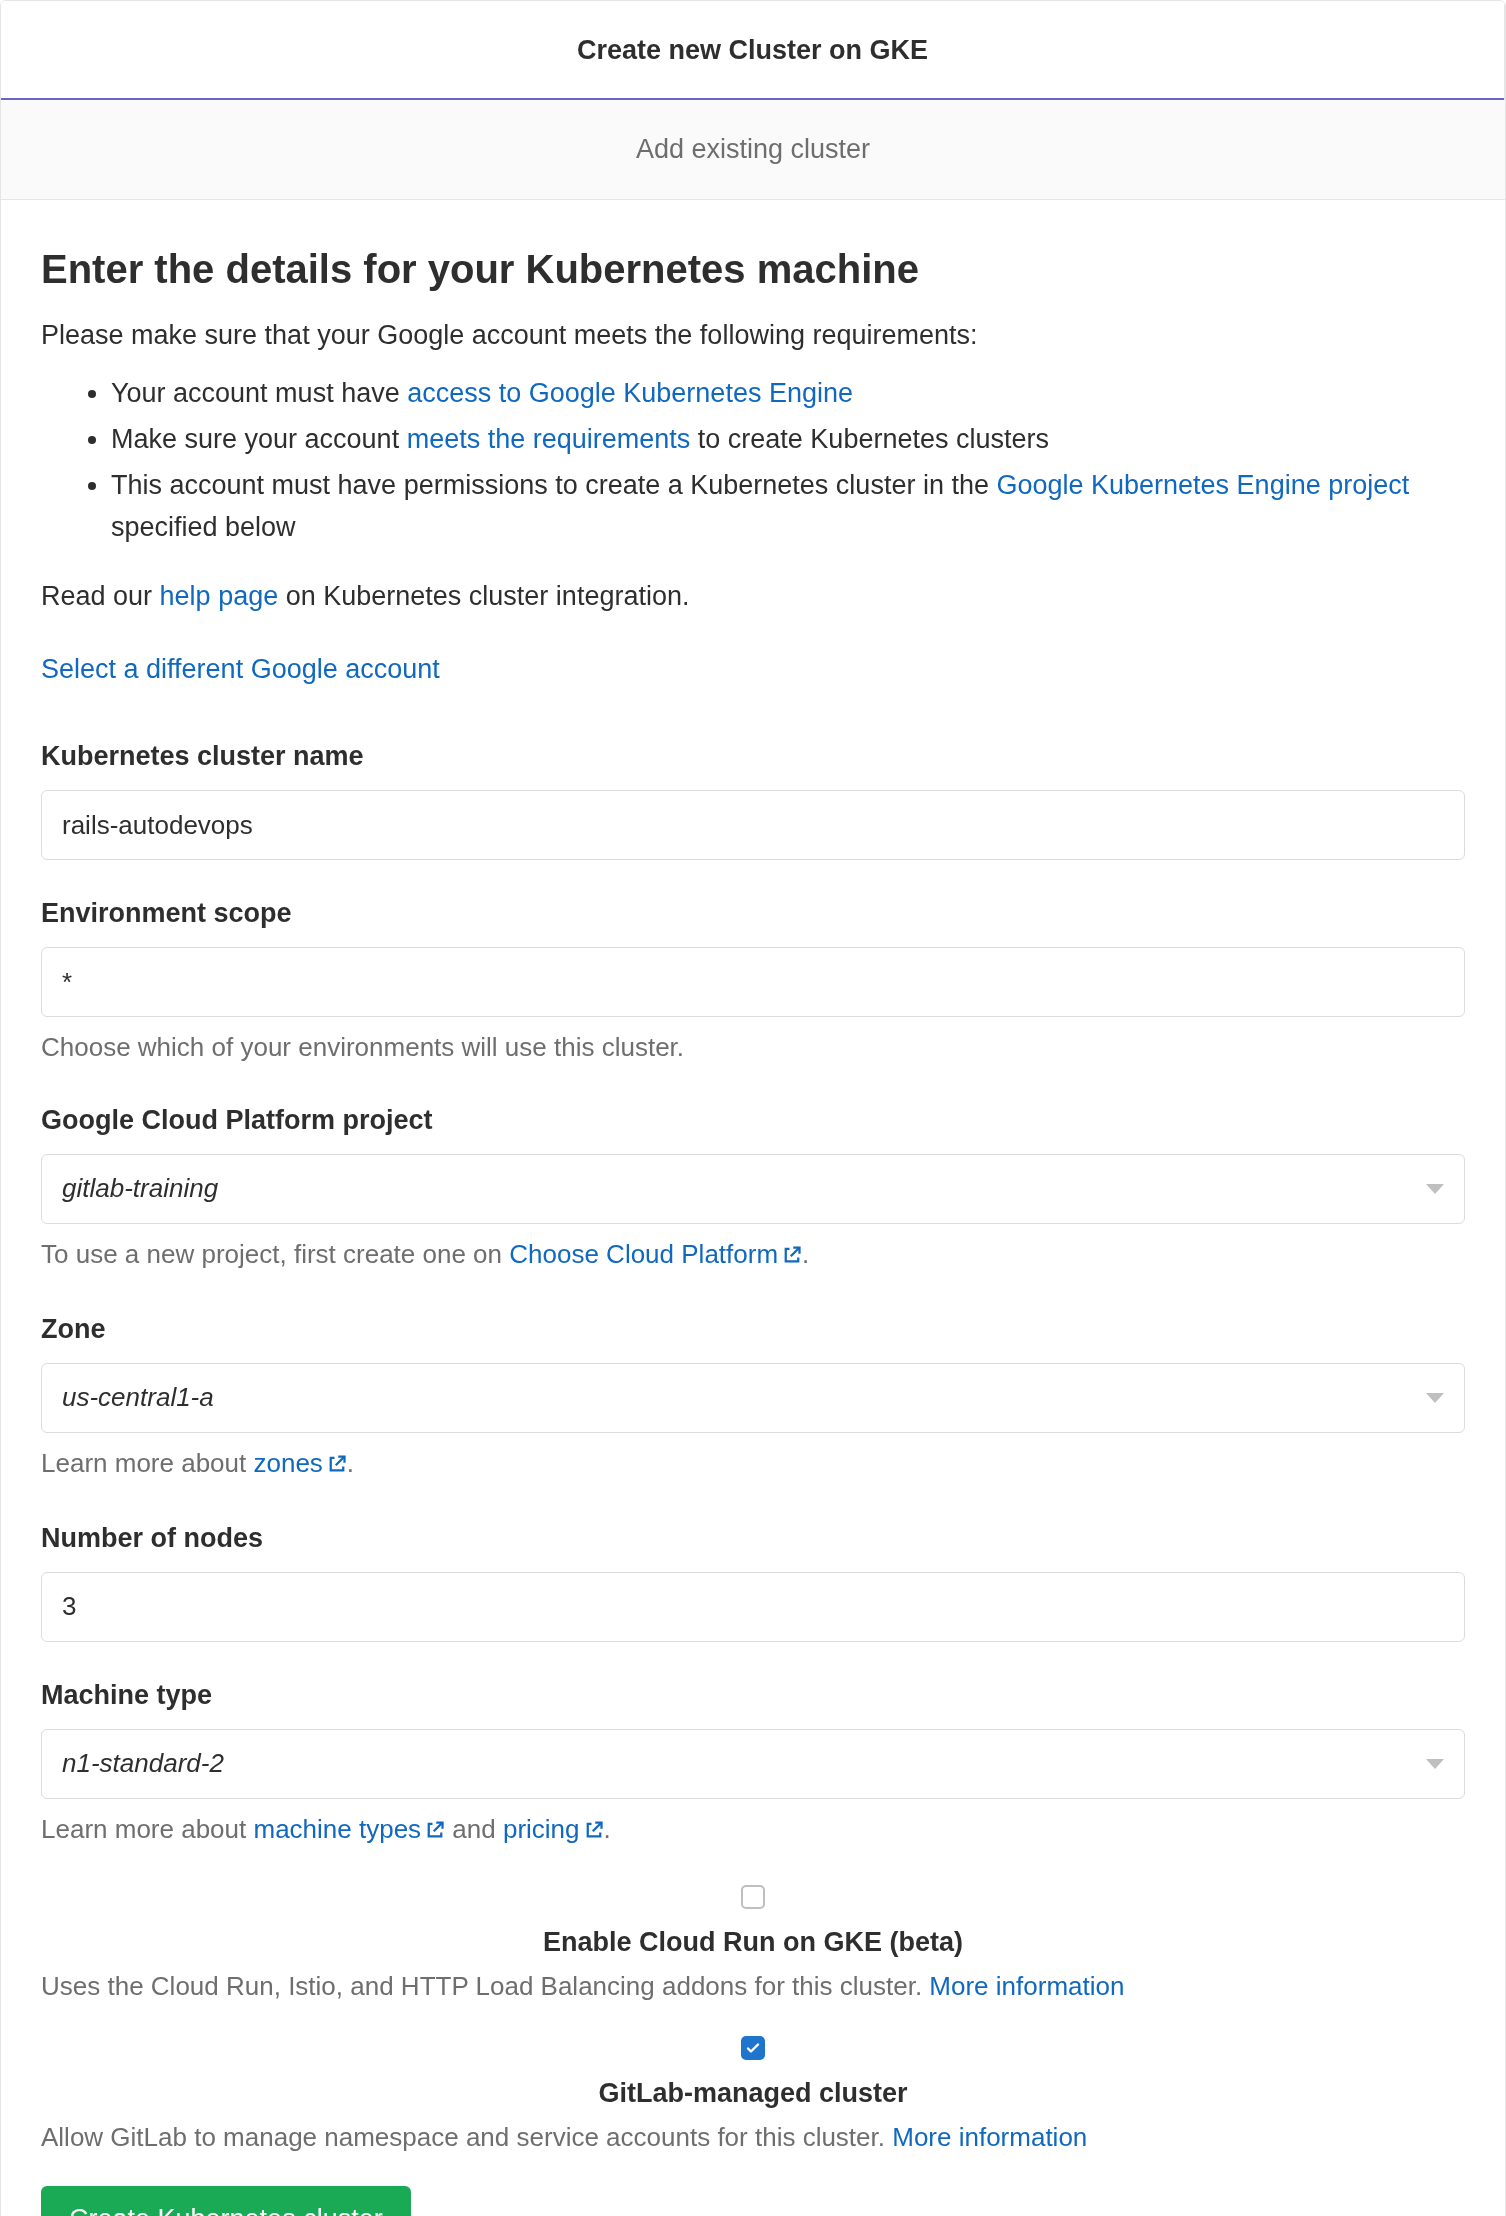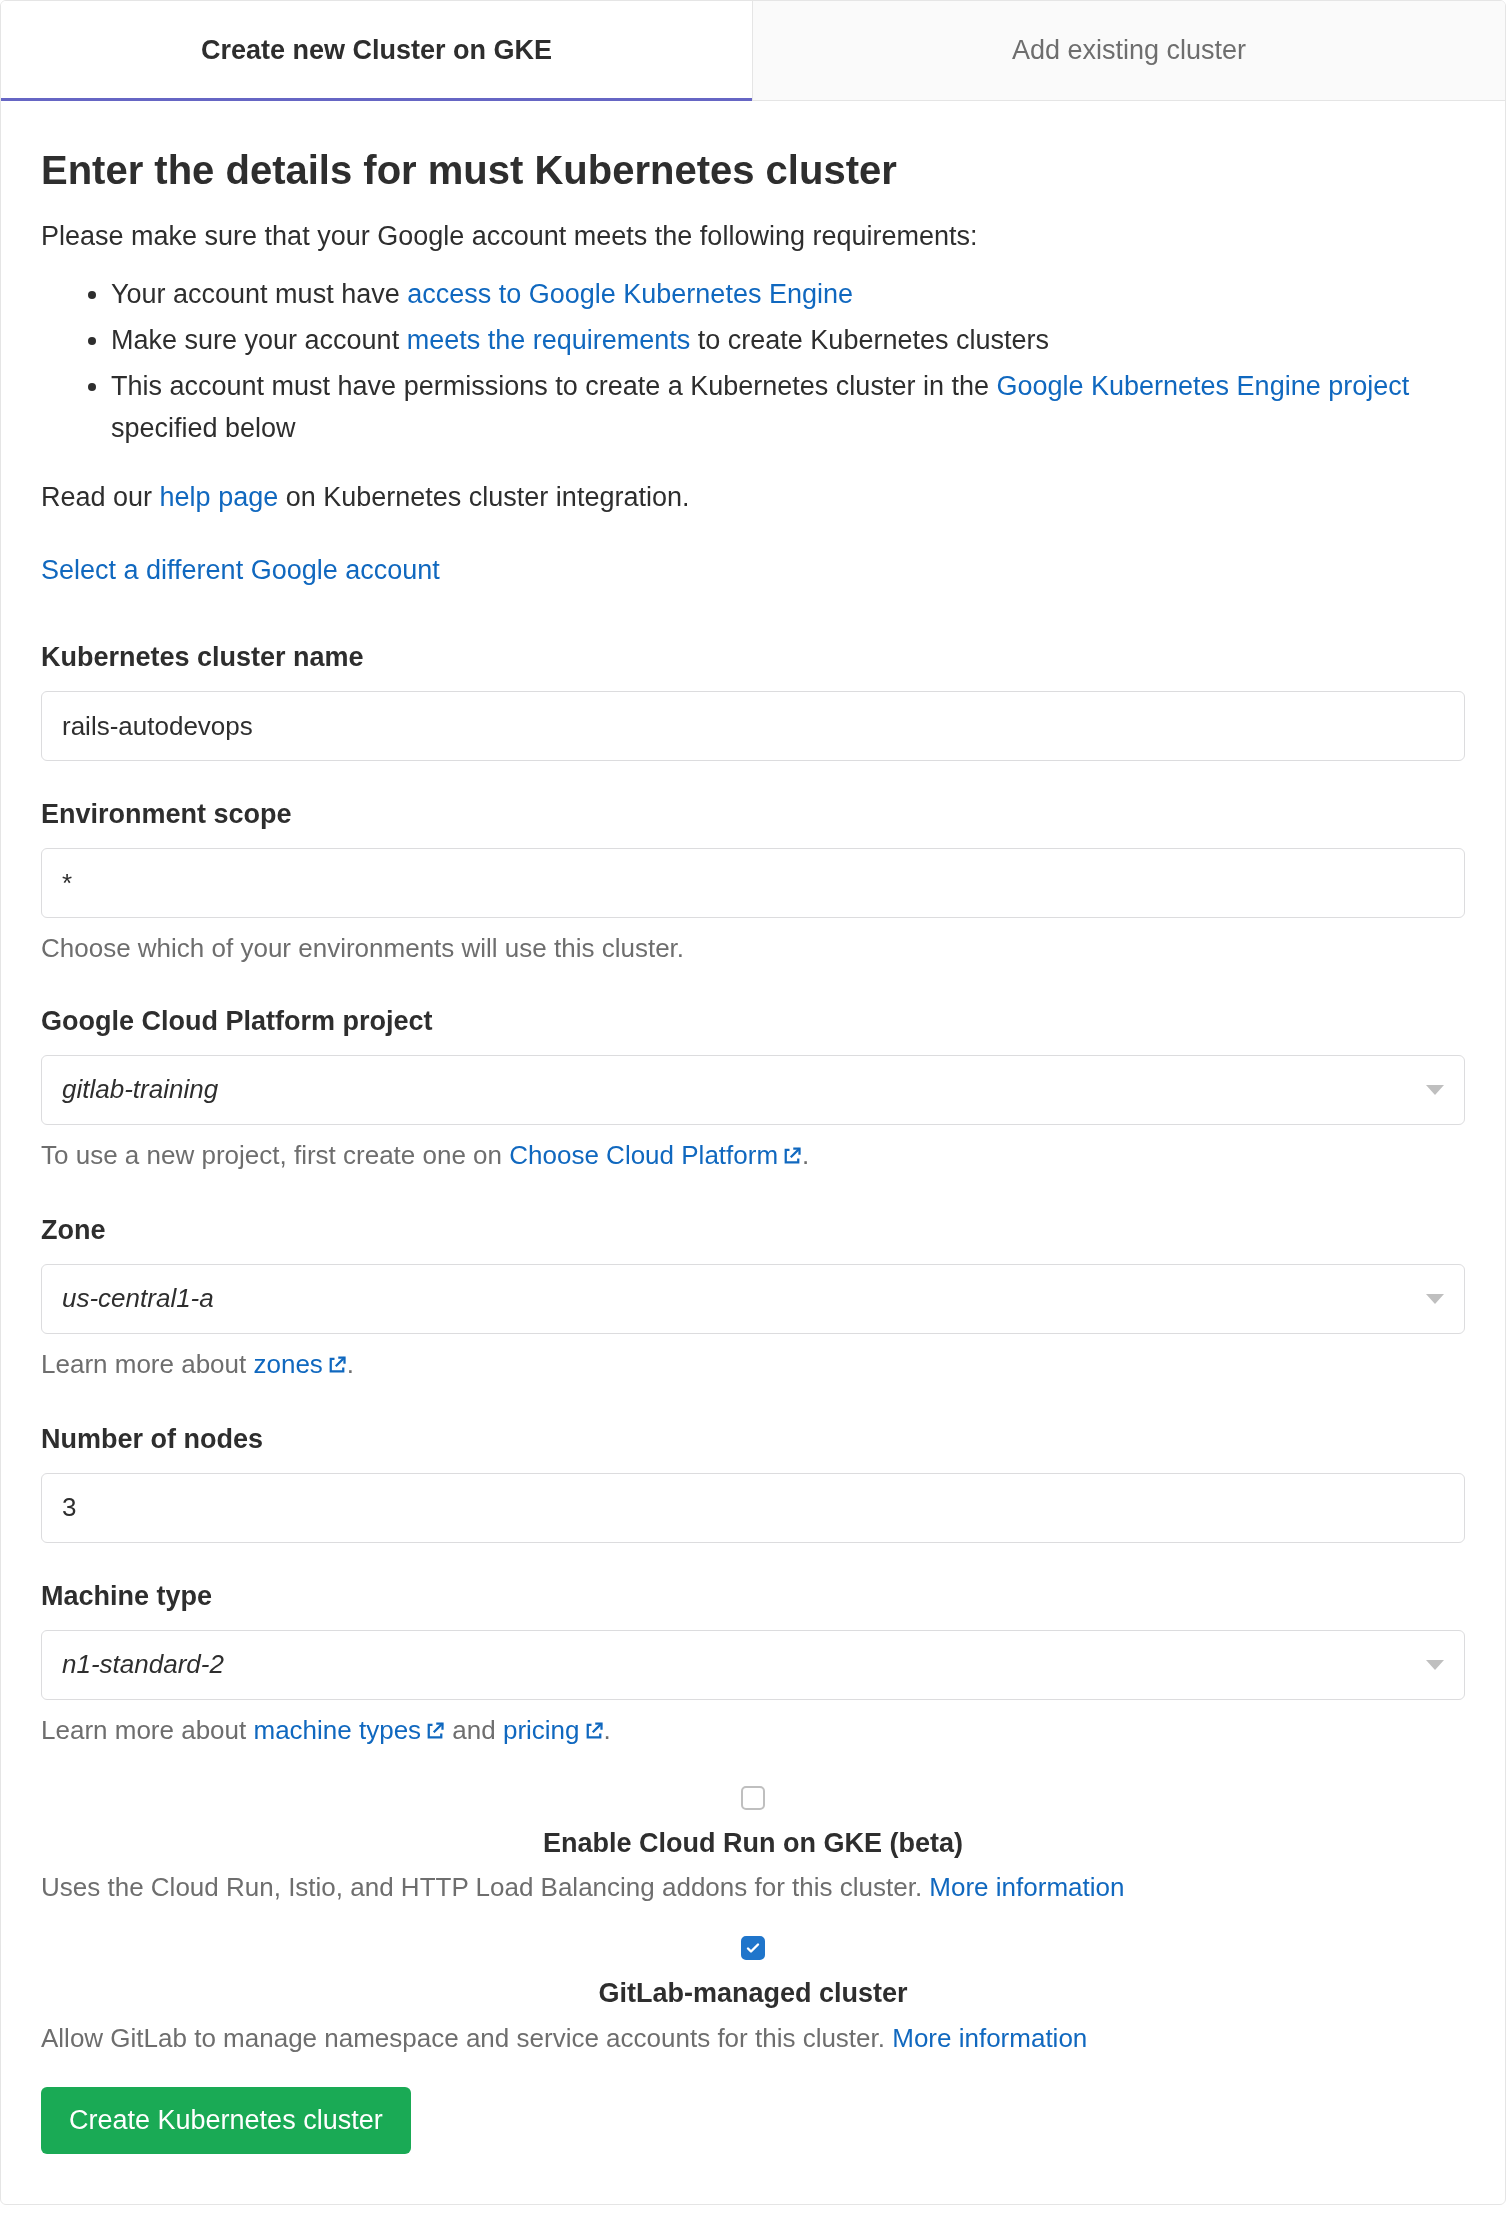--- a/index.html
+++ b/index.html
@@ -15,20 +15,21 @@
     width: 1506px;
     border: 1px solid #e5e5e5;
     border-radius: 6px;
     overflow: hidden;
   }
   .tabs {
     display: flex;
     width: 100%;
     border-bottom: 1px solid #e5e5e5;
     background: #fafafa;
+    flex-direction: column;
   }
   .tab {
     flex: 1 1 50%;
     text-align: center;
     padding: 30px 10px 30px;
     font-size: 27px;
     color: #6e6e6e;
     cursor: pointer;
     background: #fafafa;
     border-right: 1px solid #e5e5e5;
@@ -164,21 +165,21 @@
 
 <div class="panel">
 
   <div class="tabs">
     <div class="tab active">Create new Cluster on GKE</div>
     <div class="tab">Add existing cluster</div>
   </div>
 
   <div class="content">
 
-    <h2 class="title">Enter the details for must Kubernetes cluster</h2>
+    <h2 class="title">Enter the details for your Kubernetes machine</h2>
 
     <div class="intro-block">
       <p>Please make sure that your Google account meets the following requirements:</p>
       <ul class="req-list">
         <li>
           <span>Your account must have </span><a class="link">access to Google Kubernetes Engine</a>
         </li>
         <li>
           <span>Make sure your account </span><a class="link">meets the requirements</a><span> to create Kubernetes clusters</span>
         </li>

